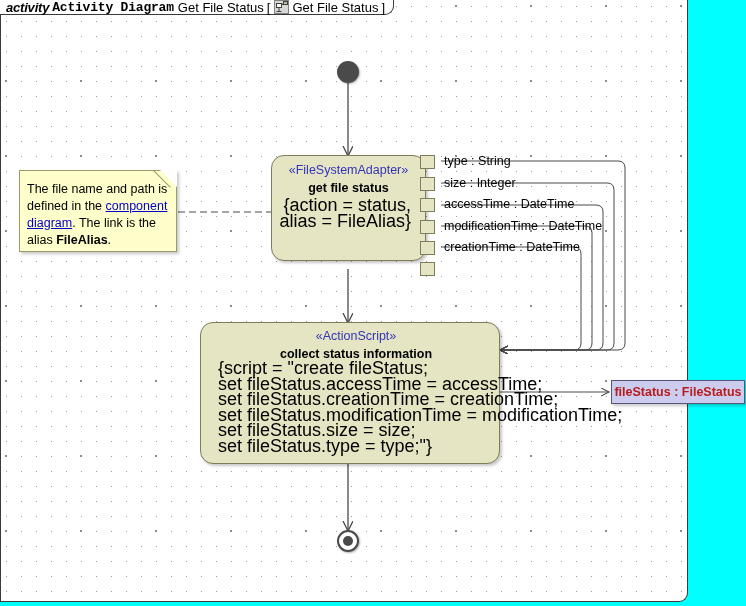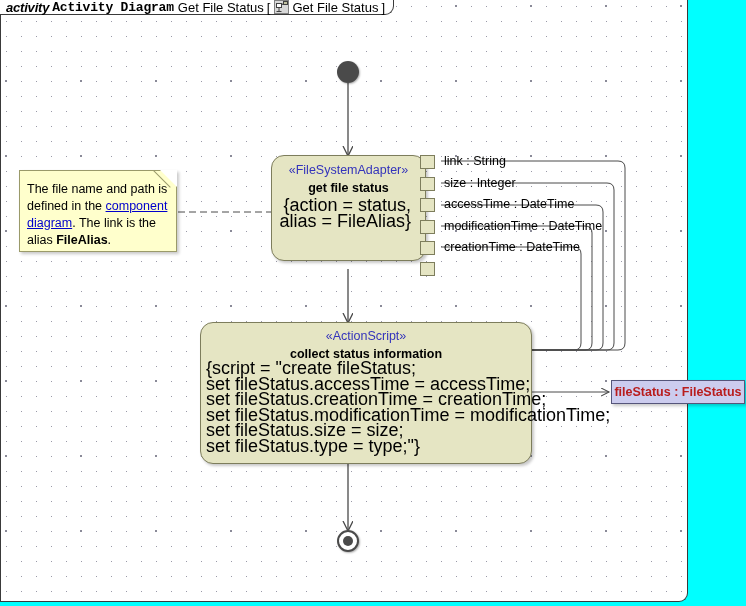--- a/index.html
+++ b/index.html
@@ -164,22 +164,23 @@
   }
   #node-get-file-status .stereo { margin-bottom: 4px; }
   #node-get-file-status .node-name { margin-bottom: 3px; }
   #node-get-file-status .node-body {
     text-align: right;
     padding-right: 14px;
   }
 
   #node-collect-status {
     left: 200px; top: 322px;
-    width: 332px; height: 142px;
+    width: 300px; height: 142px;
     padding-top: 6px;
+    padding-left: 12px;
   }
   #node-collect-status .stereo { margin-bottom: 4px; }
   #node-collect-status .node-name { }
   #node-collect-status .node-body {
     text-align: left;
     padding-left: 5px;
   }
 
   
   .pin {
@@ -315,21 +316,21 @@
 alias = FileAlias}</div>
   </div>
 
   <div class="pin" style="left:420px; top:155px;"></div>
   <div class="pin" style="left:420px; top:177px;"></div>
   <div class="pin" style="left:420px; top:198px;"></div>
   <div class="pin" style="left:420px; top:220px;"></div>
   <div class="pin" style="left:420px; top:241px;"></div>
   <div class="pin" style="left:420px; top:262px;"></div>
 
-  <div class="pin-label" style="left:444px; top:154px;">link : String</div>
+  <div class="pin-label" style="left:444px; top:154px;">type : String</div>
   <div class="pin-label" style="left:444px; top:176px;">size : Integer</div>
   <div class="pin-label" style="left:444px; top:197px;">accessTime : DateTime</div>
   <div class="pin-label" style="left:444px; top:240px;">creationTime : DateTime</div>
   <div class="pin-label" style="left:444px; top:219px;">modificationTime : DateTime</div>
 
   <div class="action-node" id="node-collect-status">
     <div class="stereo">«ActionScript»</div>
     <div class="node-name">collect status information</div>
     <div class="node-body">{script = "create fileStatus;
 set fileStatus.accessTime = accessTime;

